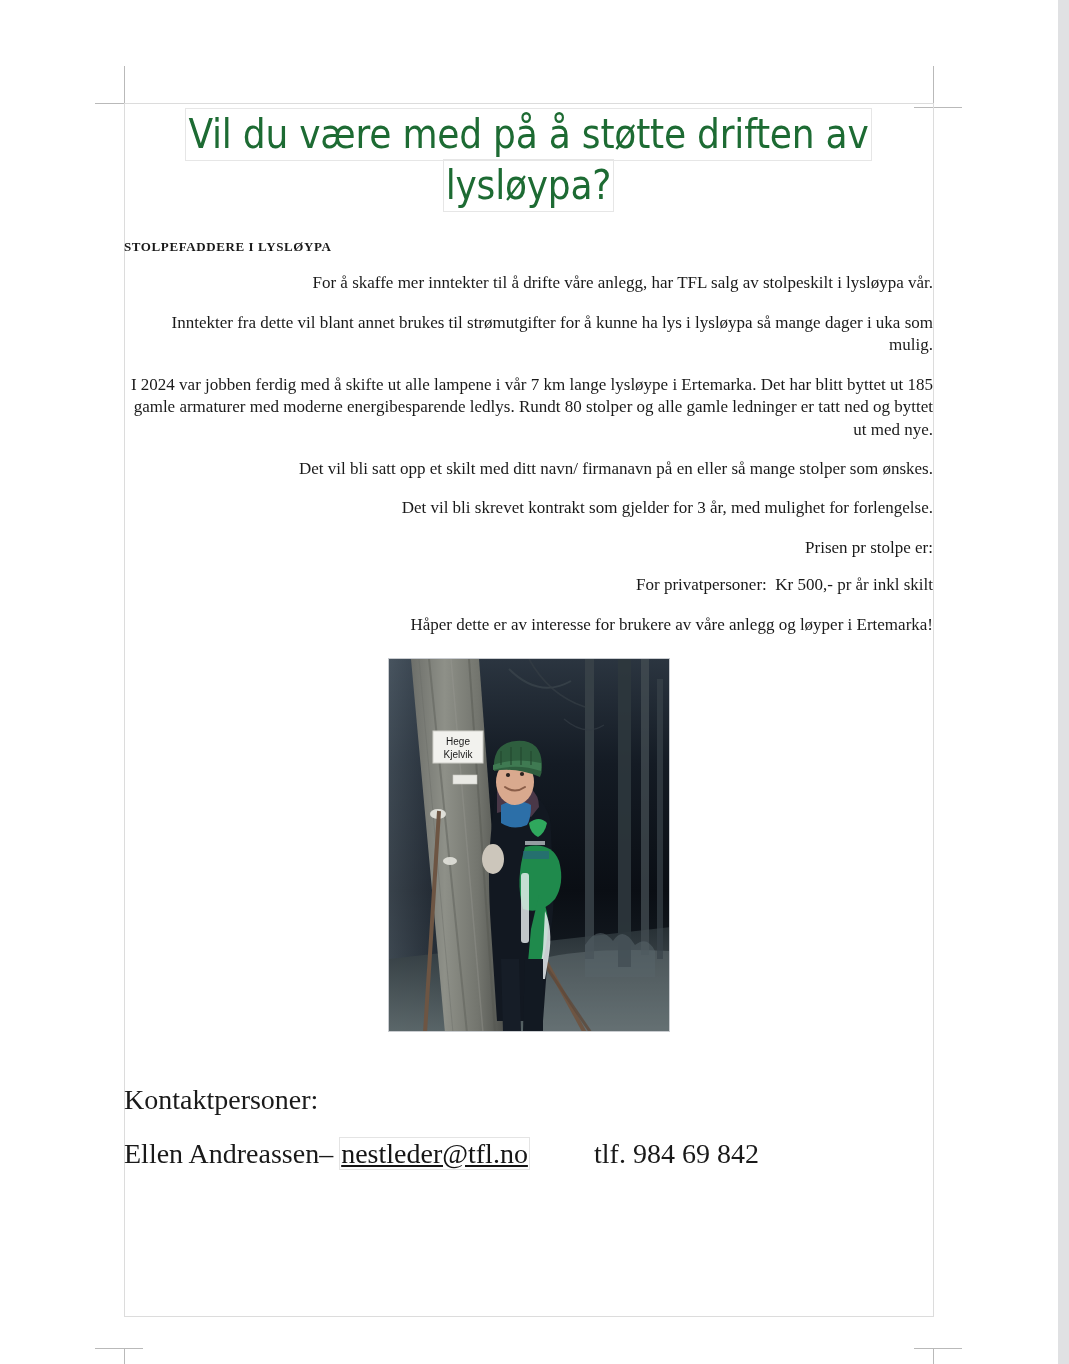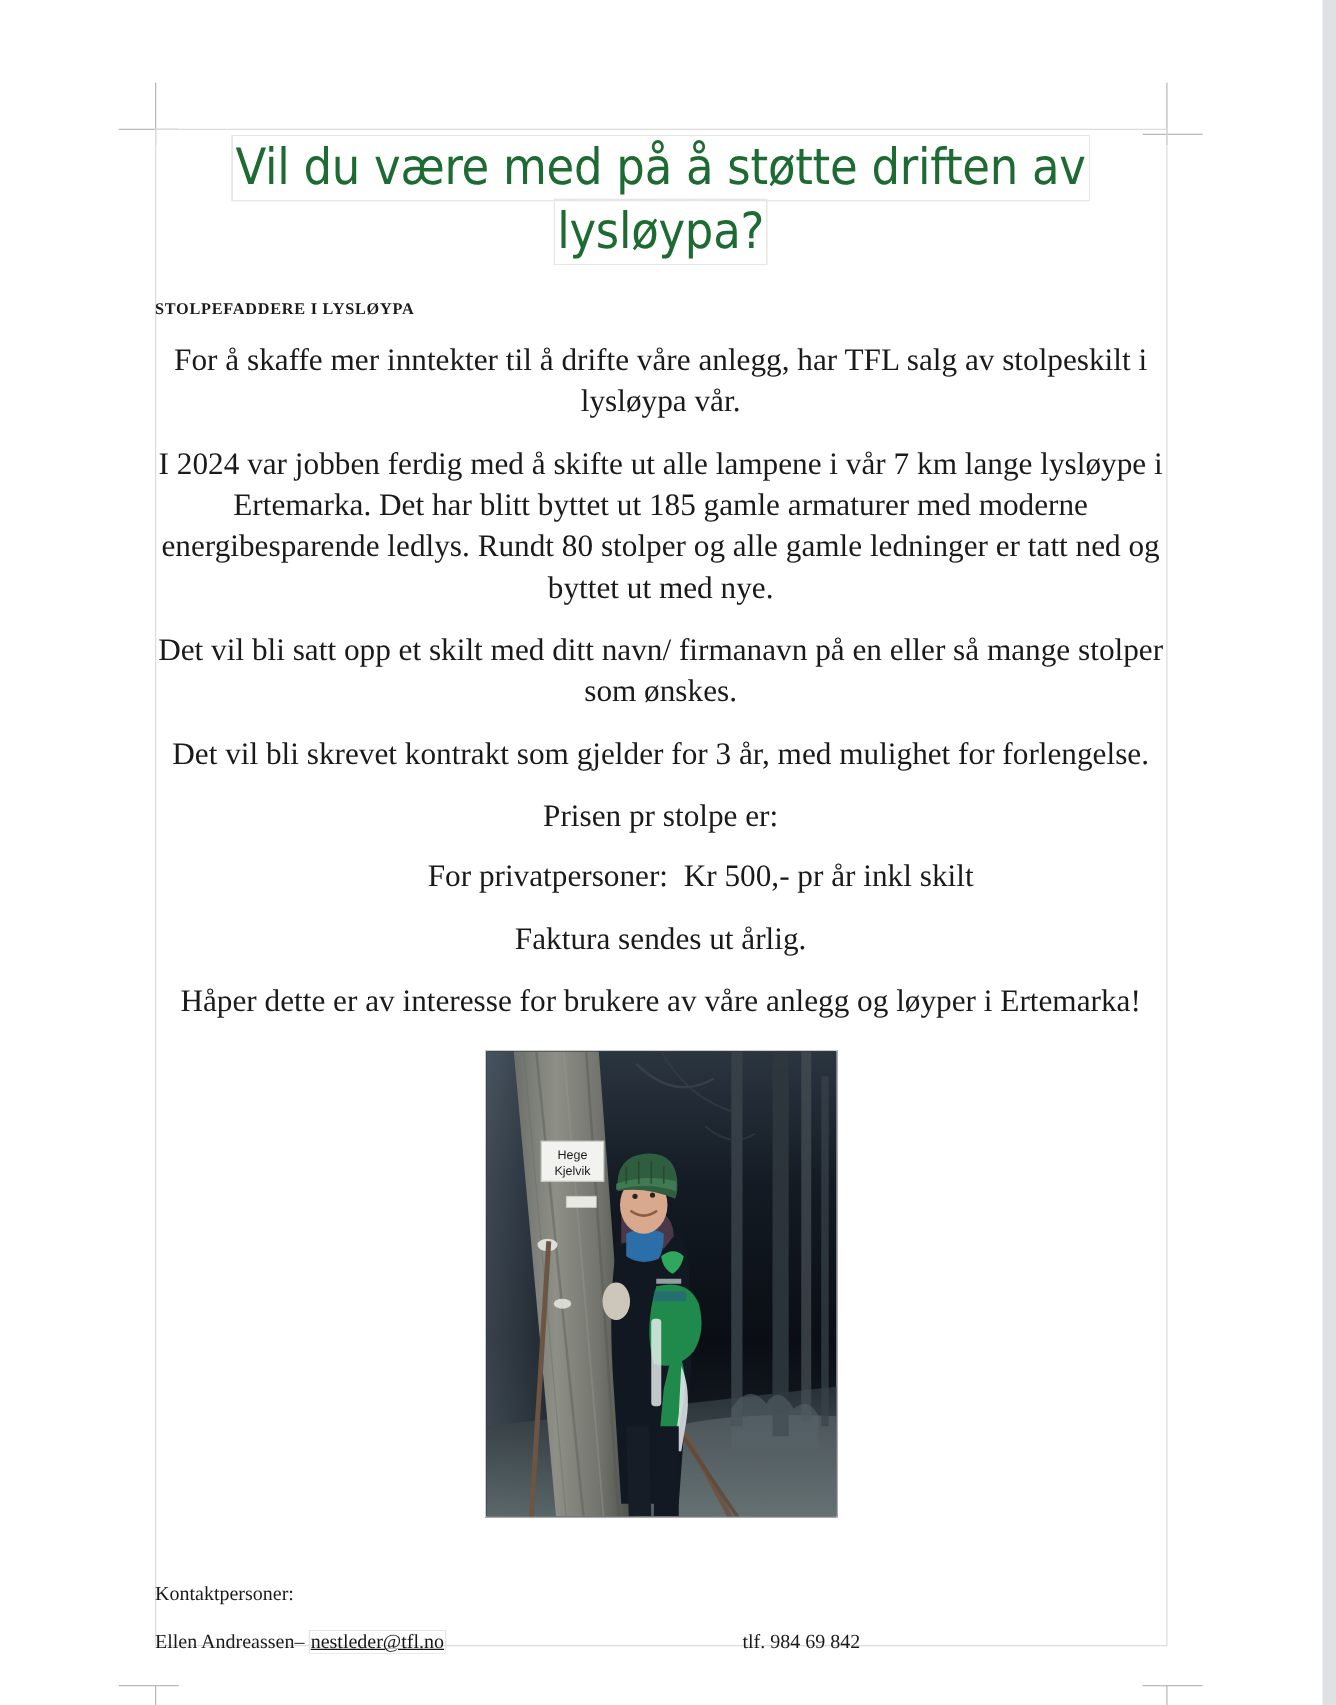--- a/index.html
+++ b/index.html
@@ -81,25 +81,25 @@
   
   .section-heading {
     font-family: "Liberation Serif", serif;
     font-weight: bold;
     font-size: 13px;
     color: #1a1a1a;
     letter-spacing: 0.6px;
     margin: 24px 0 0 0;
   }
   p.body {
-    font-size: 25px;
+    font-size: 17px;
     line-height: 1.32;
     color: #1a1a1a;
     margin: 17px 0 0 0;
-    text-align: center;
+    text-align: right;
   }
   p.body.indent {
     margin-left: 64px;
     margin-top: 15px;
   }
   .price-label {
     display: inline-block;
     min-width: 0;
   }
   .price-label.firmaer {
@@ -121,21 +121,21 @@
     background: #0b0e12;
     border: 1px solid #c9ccd0;
     box-sizing: border-box;
   }
 
   
   .contacts {
     margin-top: 46px;
   }
   p.contact-line {
-    font-size: 16px;
+    font-size: 28px;
     line-height: 1.32;
     color: #1a1a1a;
     margin: 17px 0 0 0;
     position: relative;
   }
   .email-link {
     text-decoration: underline;
     box-shadow: 0 0 0 1px #e4e4e4;
     padding: 0 1px;
   }
@@ -165,29 +165,29 @@
   <div class="frame-line h" style="left:124px; top:103px; width:810px;"></div>
   <div class="frame-line h" style="left:124px; top:1316px; width:810px;"></div>
 
   <div class="content">
 
     <h1 class="doc-title"><span class="tline">Vil du være med på å støtte driften av</span><br><span class="tline">lysløypa?</span></h1>
 
     <h2 class="section-heading">STOLPEFADDERE I LYSLØYPA</h2>
 
     <p class="body">For å skaffe mer inntekter til å drifte våre anlegg, har TFL salg av stolpeskilt i lysløypa vår.</p>
+    <p class="body">Inntekter fra dette vil blant annet brukes til strømutgifter for å kunne ha lys i lysløypa så mange dager i uka som mulig.</p>
     <p class="body">I 2024 var jobben ferdig med å skifte ut alle lampene i vår 7 km lange lysløype i Ertemarka. Det har blitt byttet ut 185 gamle armaturer med moderne energibesparende ledlys. Rundt 80 stolper og alle gamle ledninger er tatt ned og byttet ut med nye.</p>
     <p class="body">Det vil bli satt opp et skilt med ditt navn/ firmanavn på en eller så mange stolper som ønskes.</p>
     <p class="body">Det vil bli skrevet kontrakt som gjelder for 3 år, med mulighet for forlengelse.</p>
     <p class="body">Prisen pr stolpe er:</p>
 
     <p class="body indent"><span class="price-label">For privatpersoner:</span>&nbsp; <span>Kr 500,- pr år inkl skilt</span></p>
 
 
-    <p class="body">Faktura sendes ut årlig.</p>
     <p class="body">Håper dette er av interesse for brukere av våre anlegg og løyper i Ertemarka!</p>
 
     <div class="photo-wrap">
       <div class="photo">
         <svg viewBox="0 0 282 374" width="282" height="374" preserveAspectRatio="none">
           <defs>
             <linearGradient id="nightsky" x1="0" y1="0" x2="0" y2="1">
               <stop offset="0%" stop-color="#2b3540"></stop>
               <stop offset="28%" stop-color="#141b24"></stop>
               <stop offset="62%" stop-color="#0a0e14"></stop>

